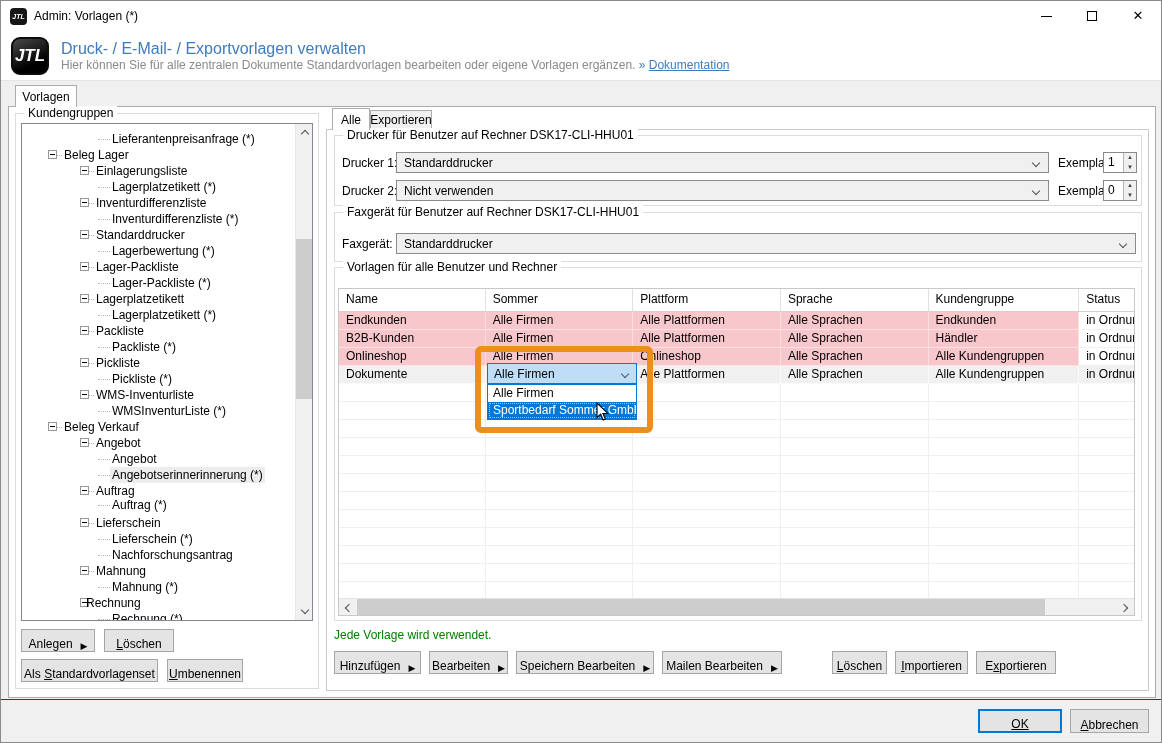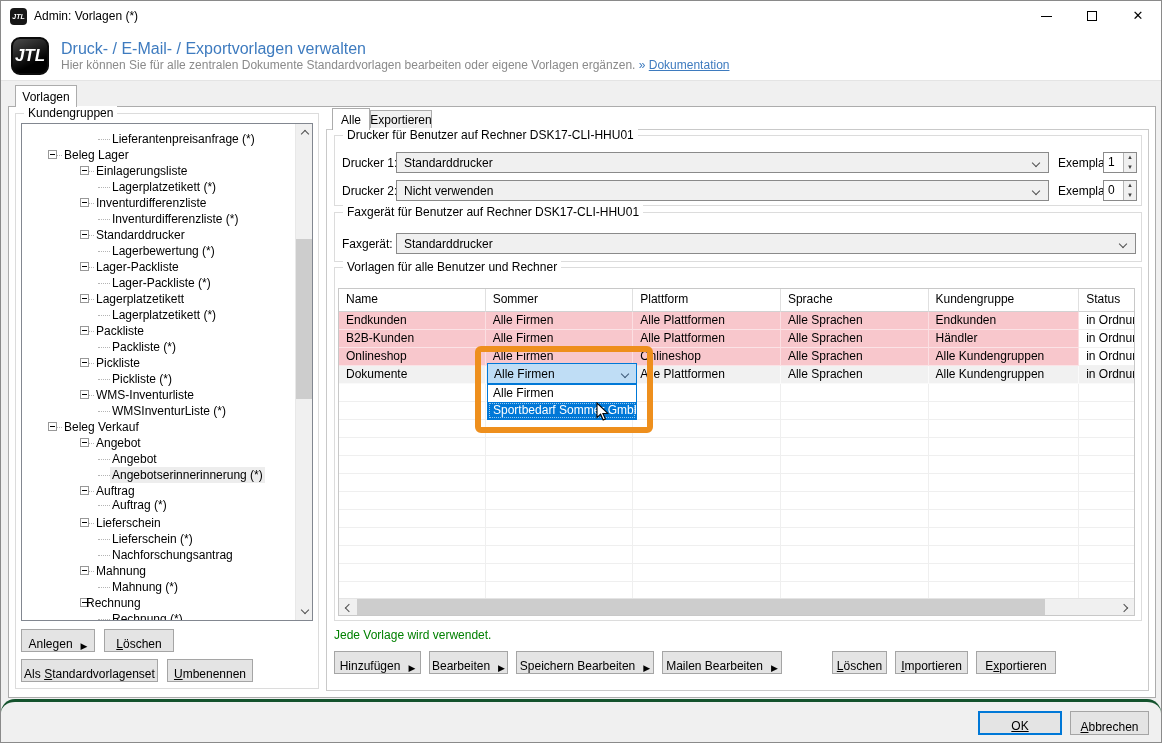--- a/index.html
+++ b/index.html
@@ -90,21 +90,21 @@
   .dd-list { position:absolute; left:148px; top:95px; width:150px; background:#fff; border:1px solid #0078D7; z-index:5; }
   .dd-item { height:17px; line-height:17px; padding-left:5px; white-space:nowrap; overflow:hidden; }
   .dd-item.sel { background:#0078D7; color:#fff; outline:1px dotted #9CC8EA; outline-offset:-2px; }
 
   .annotation { position:absolute; left:136px; top:57px; width:178px; height:87px; border:6px solid #EE8F1D; border-radius:6px; z-index:6; pointer-events:none; }
   .cursor { position:absolute; left:255px; top:113px; z-index:7; }
 
   .status-text { position:absolute; left:325px; top:521px; color:#008000; }
 
   
-  .footer { position:absolute; left:0; right:0; bottom:0; height:43px; background:#F0F0F0; border-top:3px solid #14532d;border-radius:14px; }
+  .footer { position:absolute; left:0; right:0; bottom:0; height:43px; background:#F0F0F0; border-top:1px solid #14532d; }
   .ok-btn { position:absolute; left:977px; top:9px; width:84px; height:24px; border:2px solid #0078D7; }
   .ok-btn span { text-decoration:underline; }
   .cancel-btn { position:absolute; left:1069px; top:9px; width:79px; height:24px; }
 </style>
 </head>
 <body>
 
 <div class="window">
 
   <div class="titlebar">
@@ -303,21 +303,21 @@
           <span class="arrow-glyph">▶</span>
         </button>
         <button class="wbtn" style="width: 70px;">
           <span><u>L</u>öschen</span>
         </button>
       </div>
     <div class="btn-row" id="left-buttons-row2" style="left:12px; top:552px;">
         <button class="wbtn" style="width: 137px;">
           <span>Als <u>S</u>tandardvorlagenset</span>
         </button>
-        <button class="wbtn" style="width: 86px;">
+        <button class="wbtn" style="width: 76px;">
           <span><u>U</u>mbenennen</span>
         </button>
       </div>
 
     <div class="rtab active">Alle</div>
     <div class="rtab inactive">Exportieren</div>
     <div class="rpage"></div>
 
     <div class="group" style="left:325px; top:28px; width:808px; height:71px;">
       <span class="group-label">Drucker für Benutzer  auf Rechner DSK17-CLI-HHU01</span>

